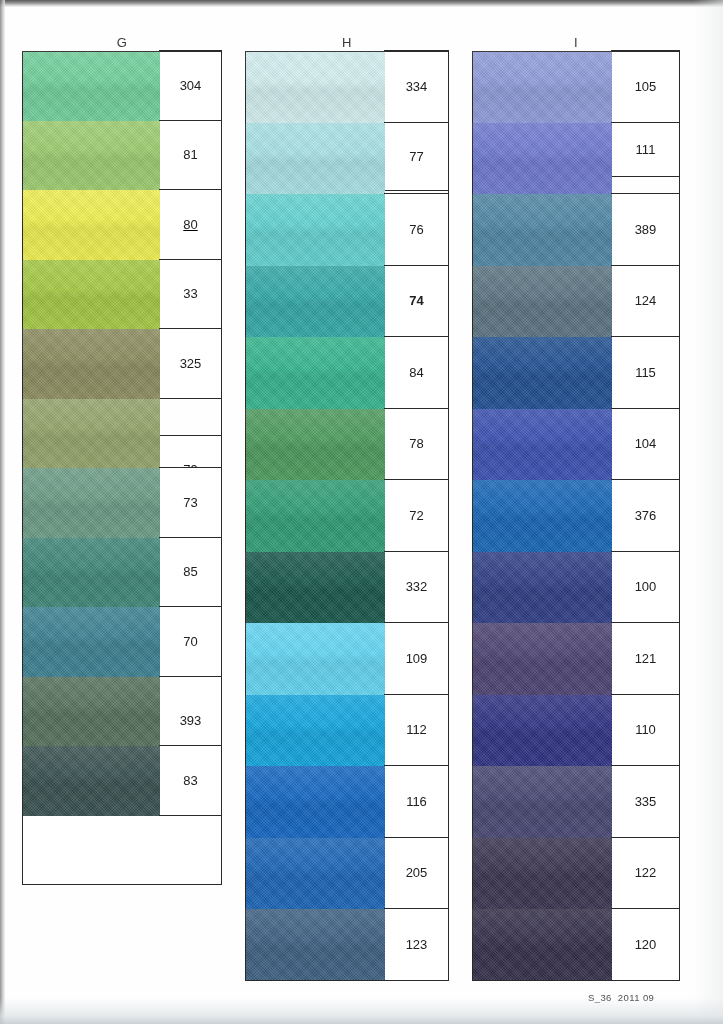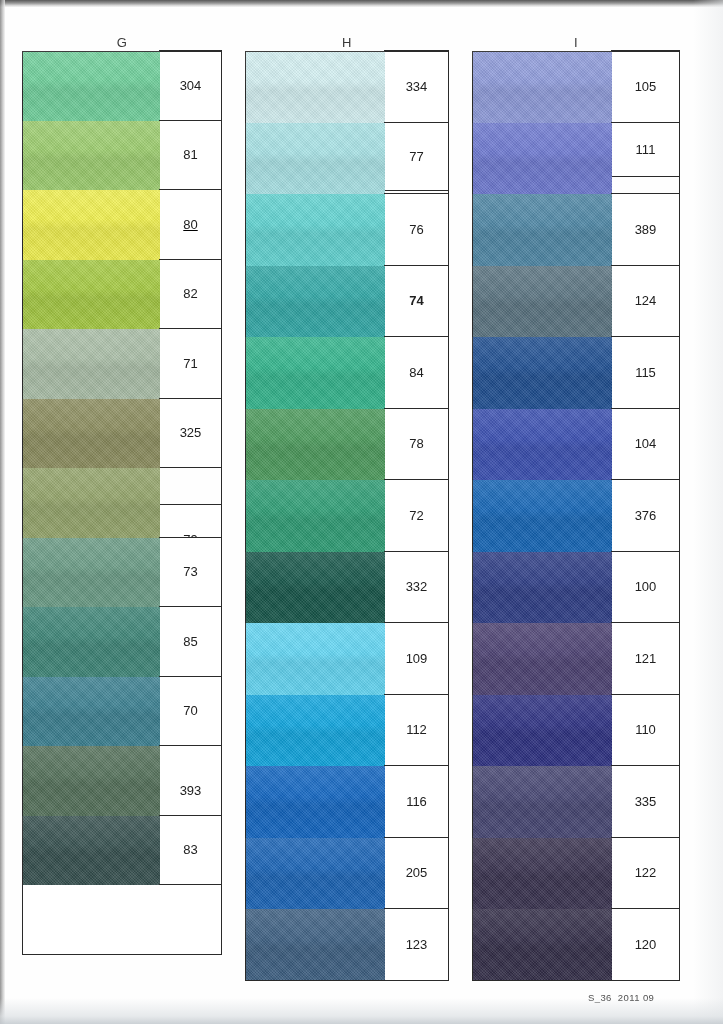--- a/index.html
+++ b/index.html
@@ -155,25 +155,21 @@
             <div class="row" style="height: 69.5px;">
               <div class="swatch" style="width: 138px; height: 69.5px; background: rgb(156, 204, 110);"></div>
               <div class="label-cell" style="width: 63px; height: 70.5px;">81</div>
             </div>
             <div class="row" style="height: 69.5px; text-decoration: underline;">
               <div class="swatch" style="width: 138px; height: 69.5px; background: rgb(238, 238, 78);"></div>
               <div class="label-cell" style="width: 63px; height: 70.5px;">80</div>
             </div>
             <div class="row" style="height: 69.5px;">
               <div class="swatch" style="width: 138px; height: 69.5px; background: rgb(164, 200, 66);"></div>
-              <div class="label-cell" style="width: 63px; height: 70.5px;">82</div>
-            </div>
-            <div class="row" style="height: 69.5px;">
-              <div class="swatch" style="width: 138px; height: 69.5px; background: rgb(169, 189, 166);"></div>
-              <div class="label-cell" style="width: 63px; height: 70.5px;">71</div>
+              <div class="label-cell" style="width: 63px; height: 70.5px;">33</div>
             </div>
             <div class="row" style="height: 69.5px;">
               <div class="swatch" style="width: 138px; height: 69.5px; background: rgb(139, 140, 94);"></div>
               <div class="label-cell" style="width: 63px; height: 70.5px;">325</div>
             </div>
             <div class="row" style="height: 69.5px;">
               <div class="swatch" style="width: 138px; height: 69.5px; background: rgb(147, 163, 106);"></div>
               <div class="label-cell" style="width: 63px; height: 70.5px; margin-top: 36px;">79</div>
             </div>
             <div class="row" style="height: 69.5px;">

